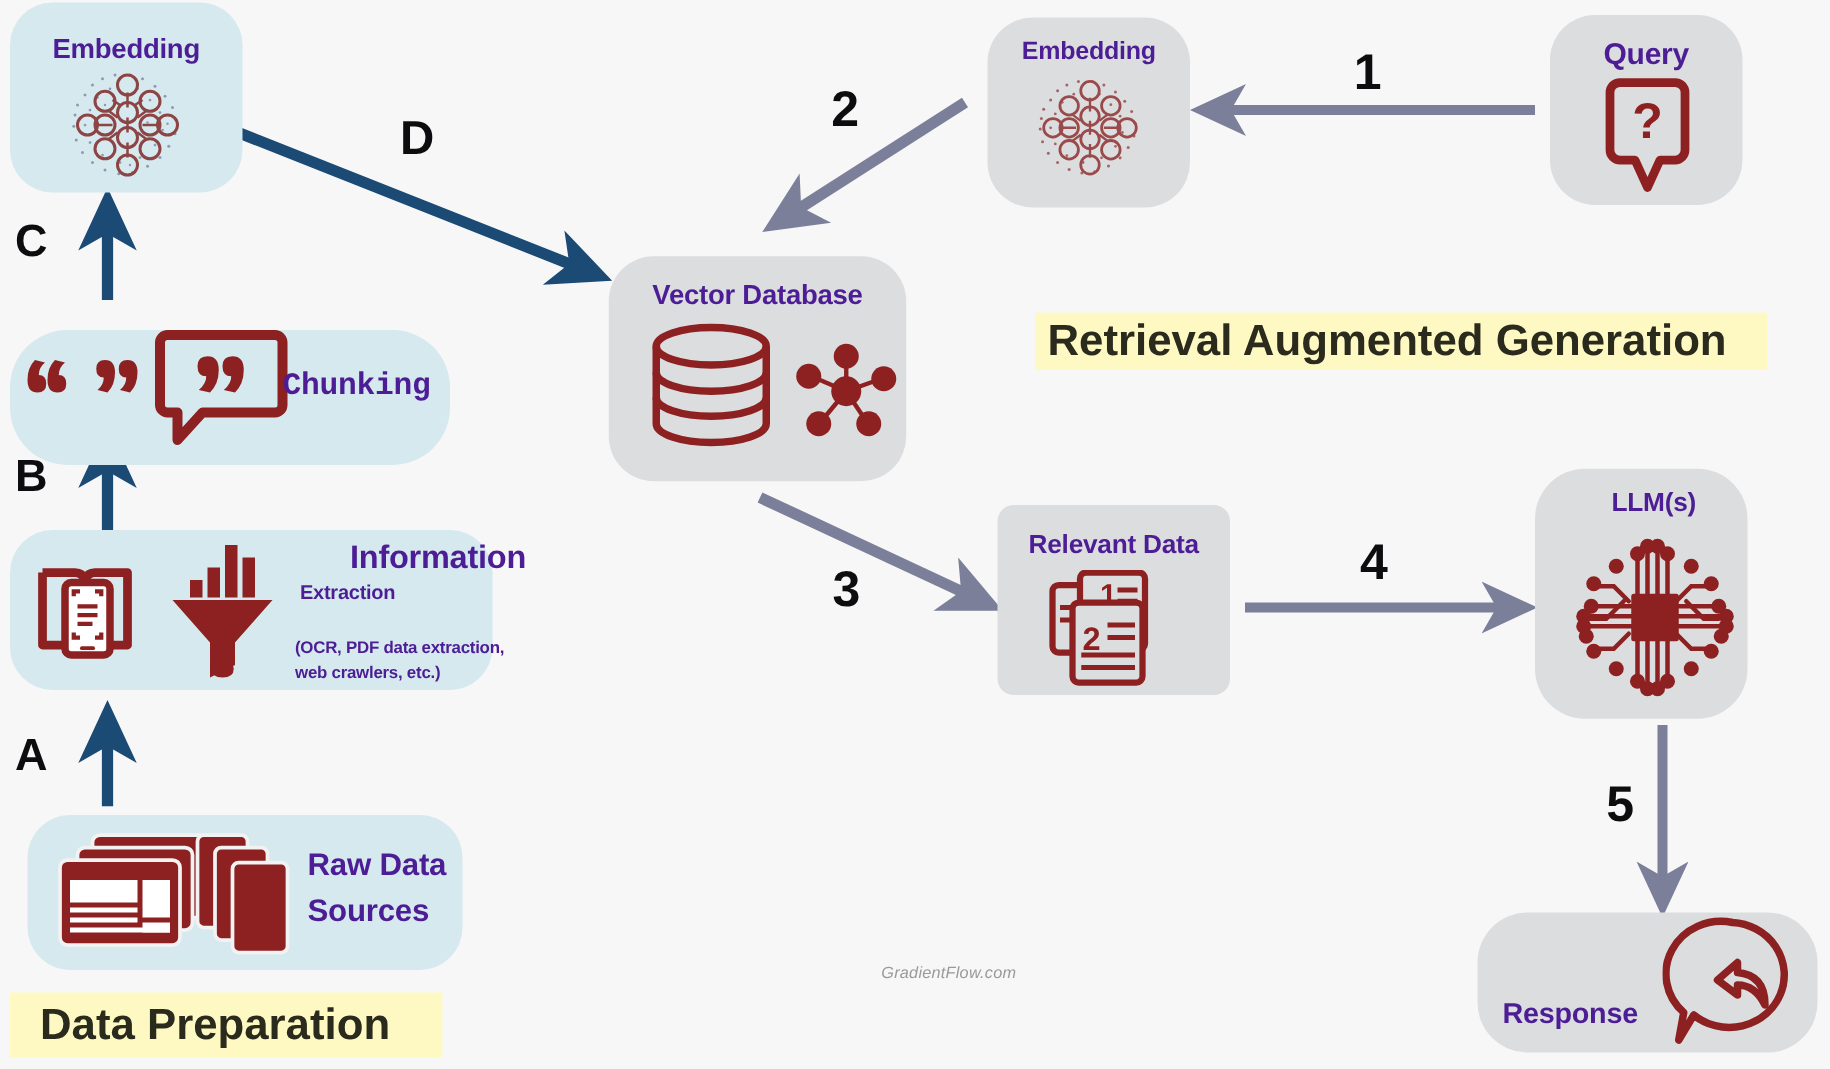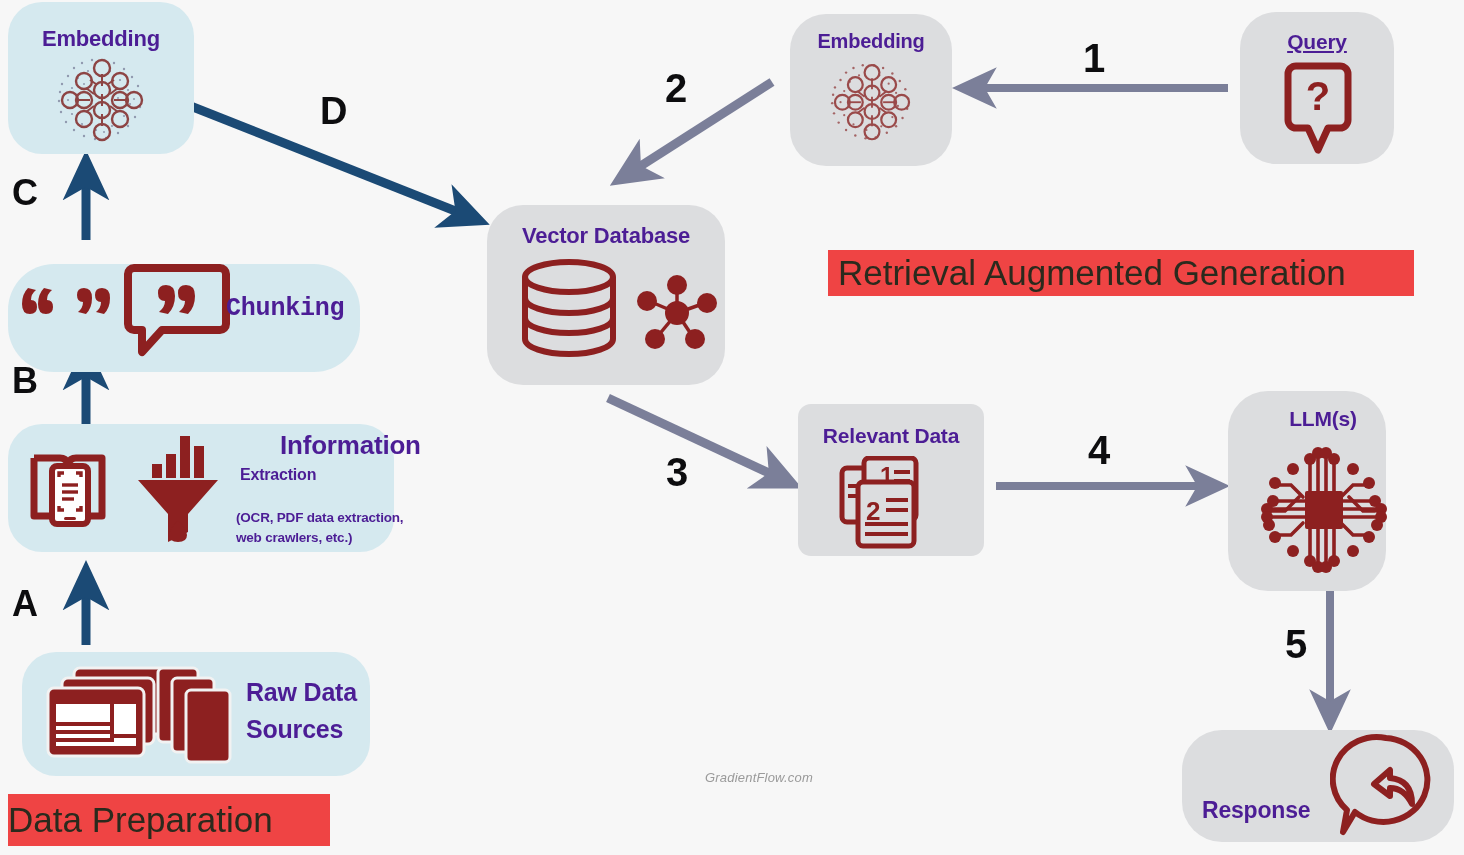--- a/index.html
+++ b/index.html
@@ -28,23 +28,23 @@
     font-size:40px;
   }
   .letter{
     position:absolute;
     font-weight:bold;
     color:#0d0d0f;
     font-size:36px;
   }
   .banner{
     position:absolute;
-    background:#ef4444;
+    background:#fef9c3;
     color:#2a2a1d;
-    font-weight:normal;
+    font-weight:bold;
     display:flex;align-items:center;
     white-space:pre;
   }
   .wm{
     position:absolute;
     color:#9a9a9a;
     font-size:13px;
     letter-spacing:0.2px;
     font-style:italic;
   }
@@ -359,21 +359,21 @@
         <circle cx="72" cy="46" r="8"></circle>
         <circle cx="54" cy="56" r="8"></circle>
         <circle cx="36" cy="65" r="8"></circle>
         <circle cx="72" cy="65" r="8"></circle>
         <circle cx="54" cy="78" r="8"></circle>
       </g>
     </svg>
   </div>
 
   <div class="node grey-box" style="left:1240px;top:12px;width:154px;height:152px;border-radius:36px;">
-    <div class="ttl" style="left:0;top:18px;width:154px;text-align:center;font-size:21px;text-decoration:underline;">Query</div>
+    <div class="ttl" style="left:0;top:18px;width:154px;text-align:center;font-size:24px;">Query</div>
     <svg class="icon" style="left:44px;top:50px;" width="68" height="92" viewBox="0 0 68 92">
       <path d="M12,4 h44 a8,8 0 0 1 8,8 v46 a8,8 0 0 1 -8,8 h-12 l-10,22 l-10,-22 h-12 a8,8 0 0 1 -8,-8 v-46 a8,8 0 0 1 8,-8 z" fill="none" stroke="#8d2020" stroke-width="7" stroke-linejoin="round"></path>
       <text x="34" y="48" font-family="'Liberation Sans',sans-serif" font-size="40" font-weight="bold" fill="#8d2020" text-anchor="middle">?</text>
     </svg>
   </div>
 
   <div class="node grey-box" style="left:798px;top:404px;width:186px;height:152px;border-radius:13px;">
     <div class="ttl" style="left:0;top:20px;width:186px;text-align:center;font-size:21px;">Relevant Data</div>
     <svg class="icon" style="left:38px;top:52px;" width="108" height="94" viewBox="0 0 108 94">
       <g fill="none" stroke="#8d2020" stroke-width="5" stroke-linejoin="round">
@@ -393,21 +393,21 @@
         <line x1="29" y1="68" x2="72" y2="68"></line>
         <line x1="29" y1="78" x2="72" y2="78"></line>
       </g>
       <g stroke="#8d2020" stroke-width="4">
         <line x1="12" y1="30" x2="22" y2="30"></line>
         <line x1="12" y1="40" x2="22" y2="40"></line>
       </g>
     </svg>
   </div>
 
-  <div class="node grey-box" style="left:1228px;top:375px;width:158px;height:200px;border-radius:40px;margin-top:16px;">
+  <div class="node grey-box" style="left:1228px;top:375px;width:170px;height:200px;border-radius:40px;">
     <div class="ttl" style="left:0;top:16px;width:190px;text-align:center;font-size:21px;">LLM(s)</div>
     <svg class="icon" style="left:25px;top:48px;" width="142" height="142" viewBox="0 0 142 142">
       <g stroke="#8d2020" stroke-width="3.6" fill="none" stroke-linecap="round">
         <path d="M57,58 v-34"></path>
           <path d="M65,58 v-40"></path>
           <path d="M73,58 v-40"></path>
           <path d="M81,58 v-34"></path>
         <path d="M57,84 v34"></path>
           <path d="M65,84 v40"></path>
           <path d="M73,84 v40"></path>
@@ -458,17 +458,17 @@
   <div class="node grey-box" style="left:1182px;top:730px;width:272px;height:112px;border-radius:40px;">
     <div class="ttl" style="left:20px;top:50px;font-size:23px;margin-top:17px;">Response</div>
     <svg class="icon" style="left:148px;top:0px;" width="112" height="116" viewBox="0 0 112 116">
       <path d="M56,8 a44,42 0 1 1 -31,74 l-12,20 l4,-22 a44,42 0 0 1 39,-72 z" fill="none" stroke="#8d2020" stroke-width="6" stroke-linejoin="round"></path>
       <path d="M44,54 l16,-14 v8 q22,2 22,26 q-8,-16 -22,-16 v8 z" fill="none" stroke="#8d2020" stroke-width="6" stroke-linejoin="round"></path>
     </svg>
   </div>
 
   <div class="banner" style="left:828px;top:250px;width:576px;height:46px;font-size:35px;padding-left:10px;">Retrieval Augmented Generation</div>
 
-  <div class="banner" style="left:8px;top:794px;width:322px;height:52px;font-size:35px;padding-left:0;">Data Preparation</div>
+  <div class="banner" style="left:8px;top:794px;width:322px;height:52px;font-size:35px;padding-left:24px;">Data Preparation</div>
 
   <div class="wm" style="left:705px;top:770px;">GradientFlow.com</div>
 
 </div>
 
 </body></html>

